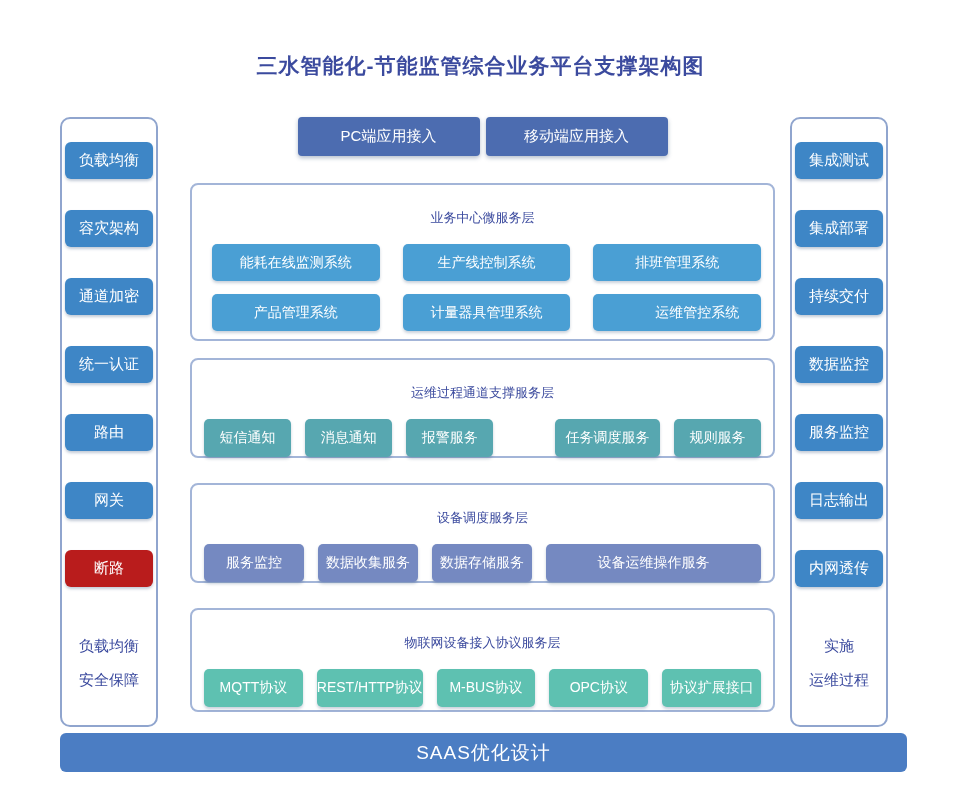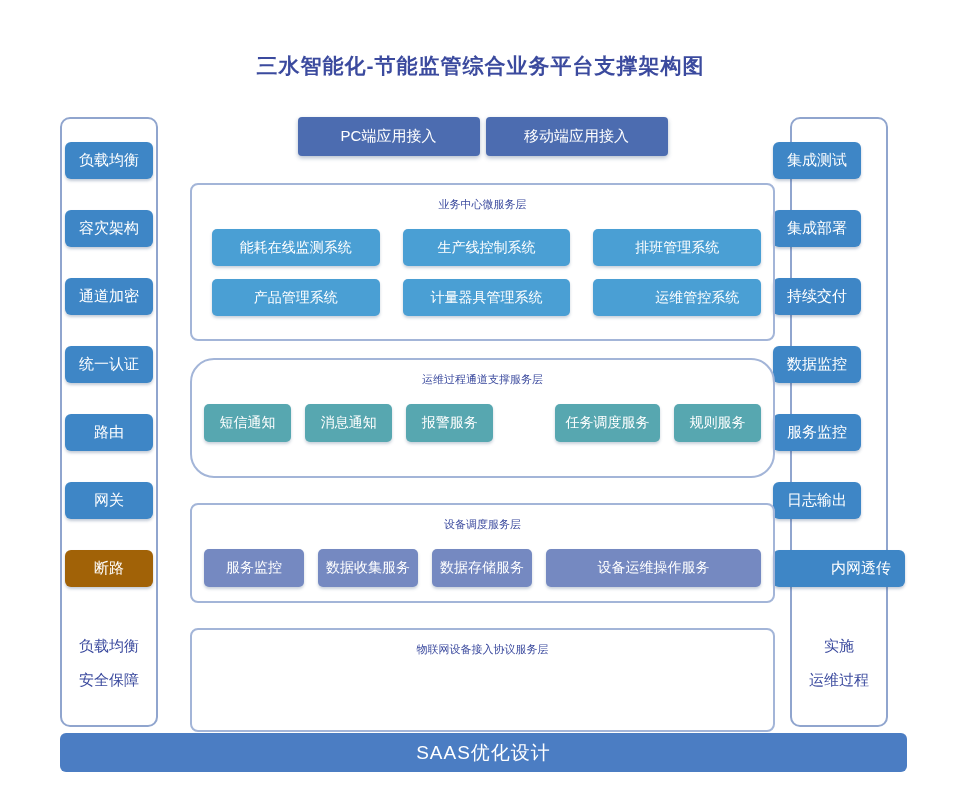--- a/index.html
+++ b/index.html
@@ -32,31 +32,31 @@
   .top-row{display:flex;justify-content:center;gap:6px;height:39px;}
   .top-btn{
     width:182px;height:39px;border-radius:4px;color:#fff;font-size:15px;
     display:flex;align-items:center;justify-content:center;
     box-shadow:0 2px 4px rgba(40,70,110,.35);white-space:nowrap;
   }
   .section{
     border:2px solid #a3b5d8;border-radius:8px;box-sizing:border-box;
     padding:0 12px;
   }
-  .sec-title{text-align:center;font-size:11px;font-weight:500;margin-top:12px;}
+  .sec-title{text-align:center;font-size:13px;font-weight:500;margin-top:24px;}
   .nodes-row{display:flex;gap:14px;margin-top:17px;}
   .node{
     height:38px;border-radius:5px;color:#fff;font-size:14px;
     display:flex;align-items:center;justify-content:center;
     box-shadow:0 2px 3px rgba(40,70,110,.25);white-space:nowrap;flex:1;
   }
   .sec1{margin-top:27px;height:158px;}
   .sec1 .nodes-row{display:grid;grid-template-columns:repeat(3,1fr);gap:13px 15px;}
   .sec1 .node{height:37px;margin-left:8px;}
-  .sec2{margin-top:17px;height:120px;border-radius:24px;}
+  .sec2{margin-top:17px;height:100px;}
   .sec2 .node:nth-child(4){flex:1.2;margin-left:48px;}
   .sec3{margin-top:25px;height:100px;}
   .sec3 .node:nth-child(4){flex:2.15;}
   .sec4{margin-top:25px;height:104px;}
   .bottom-bar{
     position:absolute;left:60px;top:733px;width:847px;height:39px;border-radius:6px;
     color:#fff;font-size:19px;display:flex;align-items:center;justify-content:center;
     letter-spacing:1px;
     text-align:center;
   }
@@ -69,37 +69,37 @@
   <div class="page-title" style="color: rgb(59, 74, 158);">三水智能化-节能监管综合业务平台支撑架构图</div>
 
   <div class="side left">
     <div class="side-nodes">
         <div class="side-node" style="background: rgb(62, 134, 198);">负载均衡</div>
         <div class="side-node" style="background: rgb(62, 134, 198);">容灾架构</div>
         <div class="side-node" style="background: rgb(62, 134, 198);">通道加密</div>
         <div class="side-node" style="background: rgb(62, 134, 198);">统一认证</div>
         <div class="side-node" style="background: rgb(62, 134, 198);">路由</div>
         <div class="side-node" style="background: rgb(62, 134, 198);">网关</div>
-        <div class="side-node" style="background: #a16207;">断路</div>
+        <div class="side-node" style="background: #b91c1c;">断路</div>
       </div>
     <div class="side-footer" style="color: rgb(59, 74, 158);">
         <div class="footer-line">负载均衡</div>
         <div class="footer-line">安全保障</div>
       </div>
   </div>
 
   <div class="side right">
     <div class="side-nodes">
         <div class="side-node" style="background: rgb(62, 134, 198);">集成测试</div>
         <div class="side-node" style="background: rgb(62, 134, 198);">集成部署</div>
         <div class="side-node" style="background: rgb(62, 134, 198);">持续交付</div>
         <div class="side-node" style="background: rgb(62, 134, 198);">数据监控</div>
         <div class="side-node" style="background: rgb(62, 134, 198);">服务监控</div>
         <div class="side-node" style="background: rgb(62, 134, 198);">日志输出</div>
-        <div class="side-node" style="background: rgb(62, 134, 198); padding-left: 44px;">内网透传</div>
+        <div class="side-node" style="background: rgb(62, 134, 198);">内网透传</div>
       </div>
     <div class="side-footer" style="color: rgb(59, 74, 158);">
         <div class="footer-line">实施</div>
         <div class="footer-line">运维过程</div>
       </div>
   </div>
 
   <div class="main">
 
     <div class="top-row">
@@ -135,19 +135,26 @@
       <div class="nodes-row">
           <div class="node" style="background: rgb(117, 137, 193);">服务监控</div>
           <div class="node" style="background: rgb(117, 137, 193);">数据收集服务</div>
           <div class="node" style="background: rgb(117, 137, 193);">数据存储服务</div>
           <div class="node" style="background: rgb(117, 137, 193);">设备运维操作服务</div>
         </div>
     </div>
 
     <div class="section sec4">
       <div class="sec-title" style="color: rgb(59, 74, 158);">物联网设备接入协议服务层</div>
+      <div class="nodes-row">
+          <div class="node" style="background: rgb(94, 193, 177);">MQTT协议</div>
+          <div class="node" style="background: rgb(94, 193, 177);">REST/HTTP协议</div>
+          <div class="node" style="background: rgb(94, 193, 177);">M-BUS协议</div>
+          <div class="node" style="background: rgb(94, 193, 177);">OPC协议</div>
+          <div class="node" style="background: rgb(94, 193, 177);">协议扩展接口</div>
+        </div>
     </div>
 
   </div>
 
   <div class="bottom-bar" style="background: rgb(75, 125, 195);">SAAS优化设计</div>
 
 </div>
 
 </body></html>

